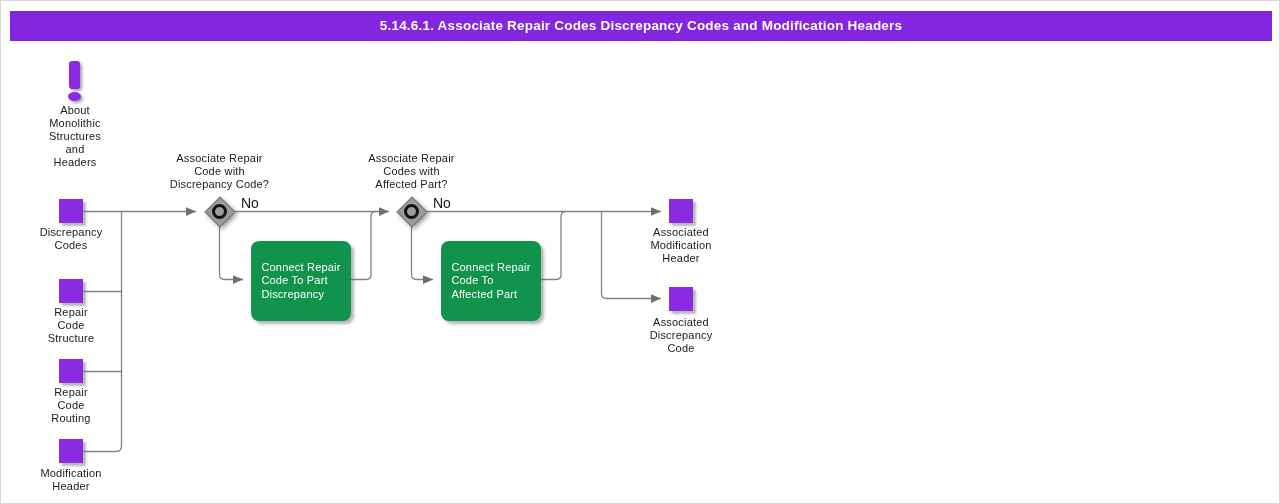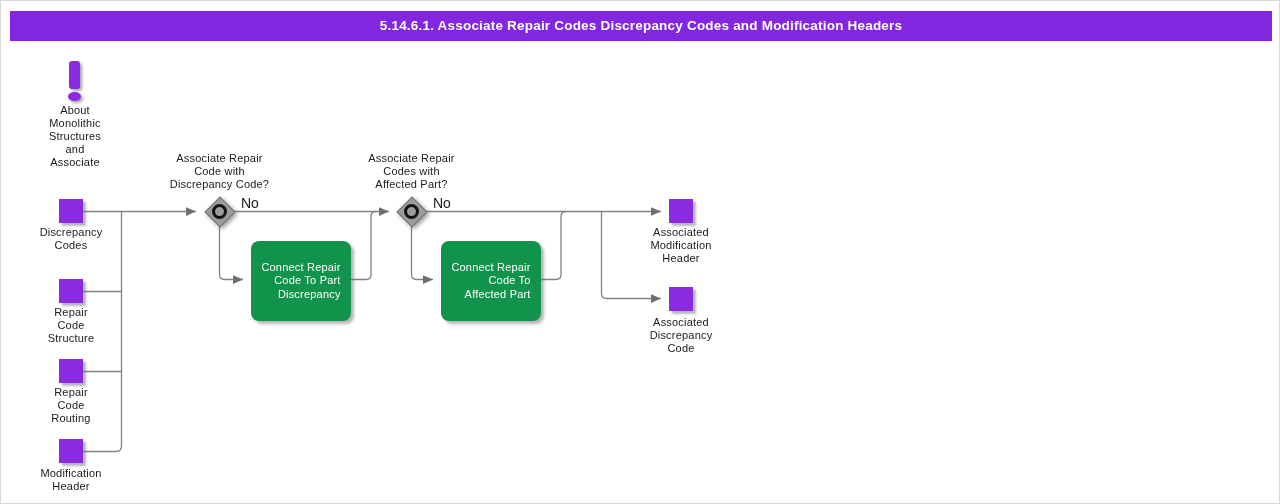--- a/index.html
+++ b/index.html
@@ -18,21 +18,21 @@
     white-space:pre-line;letter-spacing:.2px;
   }
   .no-lbl{position:absolute;font-size:14px;line-height:12px;}
   .node-sq{
     position:absolute;width:24px;height:24px;background:#8A2BE2;
     box-shadow:3px 3px 2px rgba(125,125,125,.55);
   }
   .process{
     position:absolute;width:100px;height:80px;background:#12934B;border-radius:8px;
     box-shadow:3px 3px 3px rgba(110,110,110,.5);
-    color:#fff;font-size:11px;line-height:13.5px;text-align:right;
+    color:#fff;font-size:11px;line-height:13.5px;text-align:left;
     display:flex;align-items:center;justify-content:center;white-space:pre-line;
     letter-spacing:.2px;
   }
   .gateway{
     position:absolute;width:32px;height:32px;
     filter:drop-shadow(2.5px 2.5px 2px rgba(95,95,95,.6));
   }
   .gateway .dshape{
     position:absolute;left:6px;top:6px;width:20px;height:20px;
     background:#9C9C9C;border:1px solid #6F6F6F;transform:rotate(45deg);
@@ -84,21 +84,21 @@
   </svg>
 
   <div class="note-icon">
     <div class="bar"></div>
     <div class="dot"></div>
   </div>
   <div class="lbl" style="left:24px;top:103px;width:100px;">About
 Monolithic
 Structures
 and
-Associate</div>
+Headers</div>
 
   <div class="node-sq" style="left:58px;top:198px;"></div>
   <div class="lbl" style="left:10px;top:225px;width:120px;">Discrepancy
 Codes</div>
 
   <div class="node-sq" style="left:58px;top:278px;"></div>
   <div class="lbl" style="left:10px;top:305px;width:120px;">Repair
 Code
 Structure</div>
 

